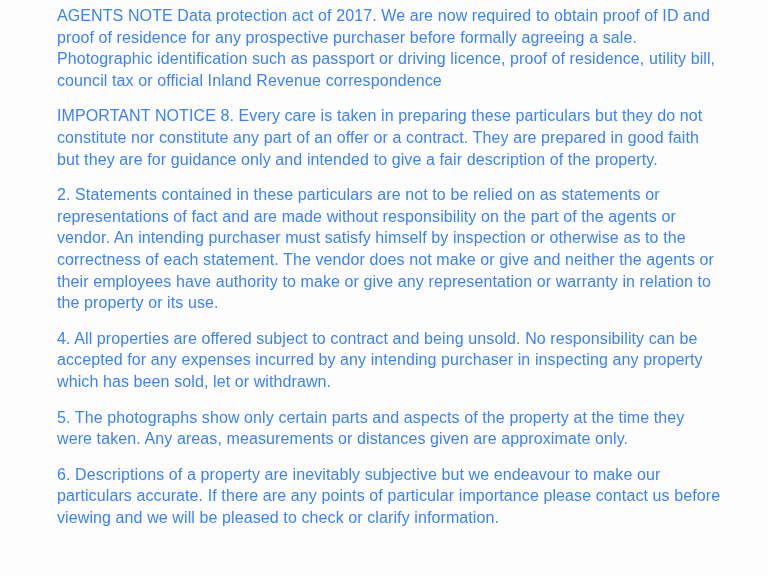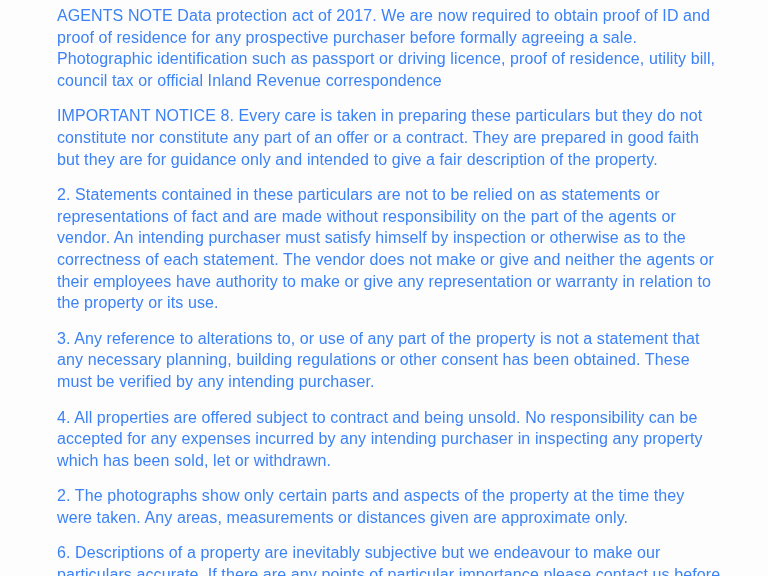--- a/index.html
+++ b/index.html
@@ -40,24 +40,21 @@
 council tax or official Inland Revenue correspondence</p>
   <p class="para">IMPORTANT NOTICE 8. Every care is taken in preparing these particulars but they do not
 constitute nor constitute any part of an offer or a contract. They are prepared in good faith
 but they are for guidance only and intended to give a fair description of the property.</p>
   <p class="para">2. Statements contained in these particulars are not to be relied on as statements or
 representations of fact and are made without responsibility on the part of the agents or
 vendor. An intending purchaser must satisfy himself by inspection or otherwise as to the
 correctness of each statement. The vendor does not make or give and neither the agents or
 their employees have authority to make or give any representation or warranty in relation to
 the property or its use.</p>
-  <p class="para">3. Any reference to alterations to, or use of any part of the property is not a statement that
-any necessary planning, building regulations or other consent has been obtained. These
-must be verified by any intending purchaser.</p>
   <p class="para">4. All properties are offered subject to contract and being unsold. No responsibility can be
 accepted for any expenses incurred by any intending purchaser in inspecting any property
 which has been sold, let or withdrawn.</p>
-  <p class="para">2. The photographs show only certain parts and aspects of the property at the time they
+  <p class="para">5. The photographs show only certain parts and aspects of the property at the time they
 were taken. Any areas, measurements or distances given are approximate only.</p>
   <p class="para">6. Descriptions of a property are inevitably subjective but we endeavour to make our
 particulars accurate. If there are any points of particular importance please contact us before
 viewing and we will be pleased to check or clarify information.</p>
 </div>
 
 </body></html>

